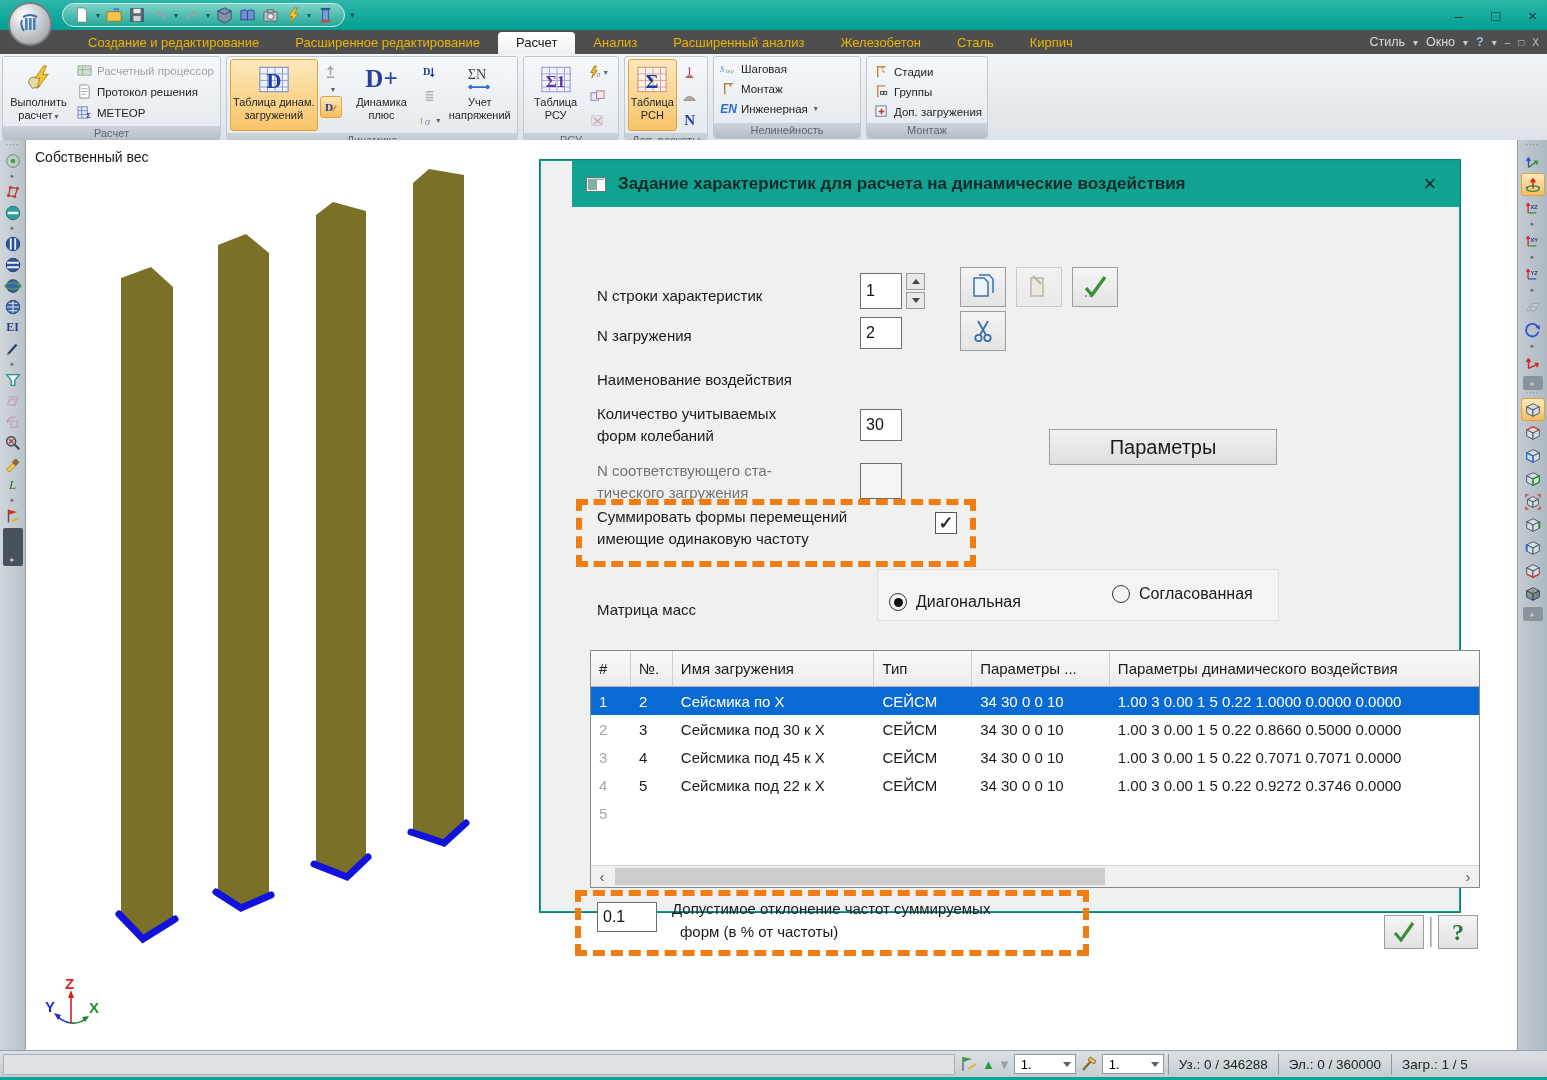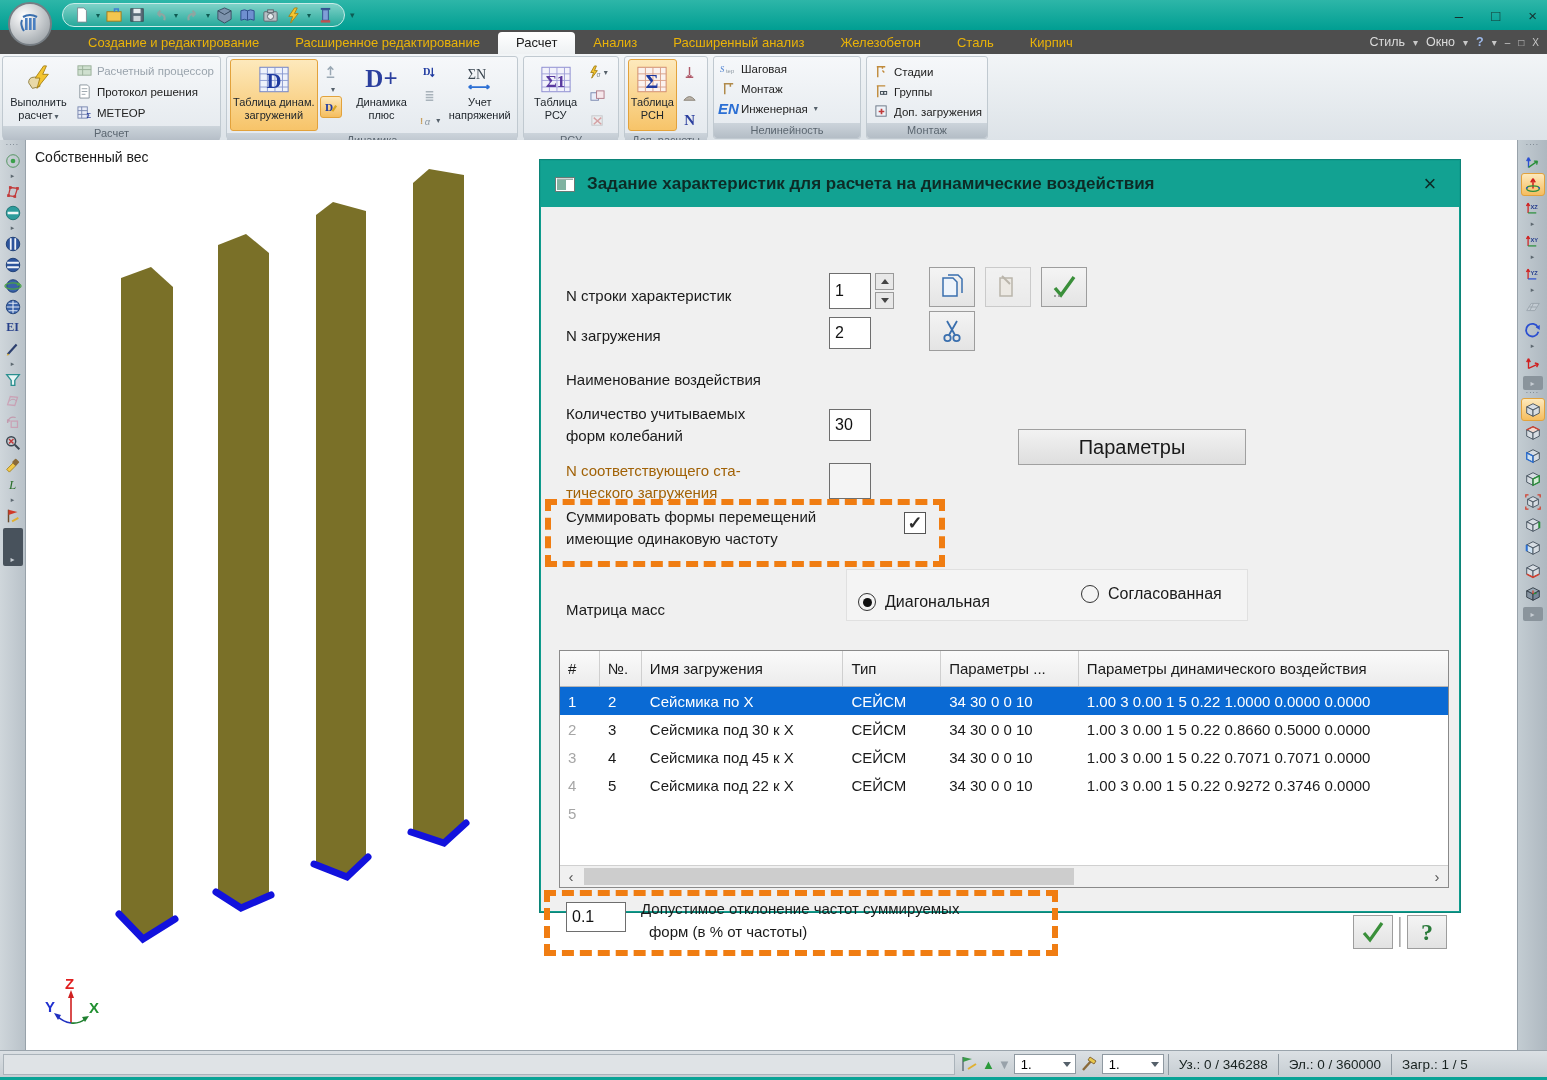--- a/index.html
+++ b/index.html
@@ -72,28 +72,28 @@
     display:flex; flex-direction:column; align-items:center; padding-top:2px; }
   .rtoolbar .tbtn { width:24px; height:23px; }
   .axis-txt { font-size:7px; fill:#223a8c; font-weight:bold; }
 
   .canvas { position:absolute; left:27px; top:0; width:1490px; height:907px; background:#ffffff; }
   .view-label { position:absolute; left:8px; top:9px; font-size:14px; color:#1a1a1a; }
   .scene { position:absolute; left:0; top:0; }
 
   
   .dialog { position:absolute; left:540px; top:20px; width:920px; height:752px;
-    background:#f0f0f0; border:1px solid #0f9c8d; box-shadow:0 0 0 1px #0c8478; }
+    background:#f0f0f0; border:1px solid #0f9c8d; box-shadow:0 0 0 1px #0c8478;padding-left:31px; }
   .dlg-title { height:46px; background:#12a292; display:flex; align-items:center; padding:0 14px; gap:12px; }
   .dlg-title-text { font-size:17px; color:#0d2b26; font-weight:bold; flex:1; }
   .dlg-close { color:#0d2b26; font-size:22px; width:30px; text-align:center; }
   .dlg-body { position:relative; width:100%; height:612px; font-size:15px; color:#1a1a1a; }
 
   .flabel { position:absolute; white-space:nowrap; }
-  .flabel.disabled { color:#a16207; }
+  .flabel.disabled { color:#737373; }
   .tbox { position:absolute; border:1px solid #6e6e6e; background:#ffffff; font-size:16px;
     font-family:"Liberation Sans",sans-serif; padding:0 5px; color:#111; }
   .spin { position:absolute; width:19px; display:flex; flex-direction:column; gap:2px; }
   .spin > div { flex:1; background:#e8e8e8; border:1px solid #9a9a9a; display:flex; align-items:center; justify-content:center; }
   .tri-up { width:0; height:0; border-left:4px solid transparent; border-right:4px solid transparent; border-bottom:5px solid #444; }
   .tri-dn { width:0; height:0; border-left:4px solid transparent; border-right:4px solid transparent; border-top:5px solid #444; }
   .dbtn { position:absolute; background:linear-gradient(#f4f4f4,#e4e4e4); border:1px solid #9d9d9d;
     display:flex; align-items:center; justify-content:center; }
   .dbtn.disabled { opacity:.45; }
   .combo { position:absolute; background:#eeeeee; border:1px solid #777; display:flex; align-items:center; padding:0 8px; }
@@ -444,21 +444,21 @@
         </div>
         <div class="smallitem">
           <span class="sicon">
               <svg viewBox="0 0 16 16" width="15" height="15">
                 <path d="M3 3 h10 M4 3 v11 M10 3 v3" stroke="#b08a4a" stroke-width="1.6" fill="none"></path>
               </svg>
             </span>
           <span>Монтаж</span>
         </div>
         <div class="smallitem">
-          <span class="sicon" style="color:#2b6fd4;font-weight:bold;font-style:italic;font-size:15px">EN</span>
+          <span class="sicon" style="color:#2b6fd4;font-weight:bold;font-style:italic;font-size:12px">EN</span>
           <span>Инженерная</span>
           <span class="caret">▾</span>
         </div>
       </div>
       <div class="rgroup-label">Нелинейность</div>
     </div>
 
     <div class="rgroup" style="width:122px">
       <div class="rgroup-content" style="flex-direction:column;gap:1px;justify-content:flex-end">
         <div class="smallitem">

